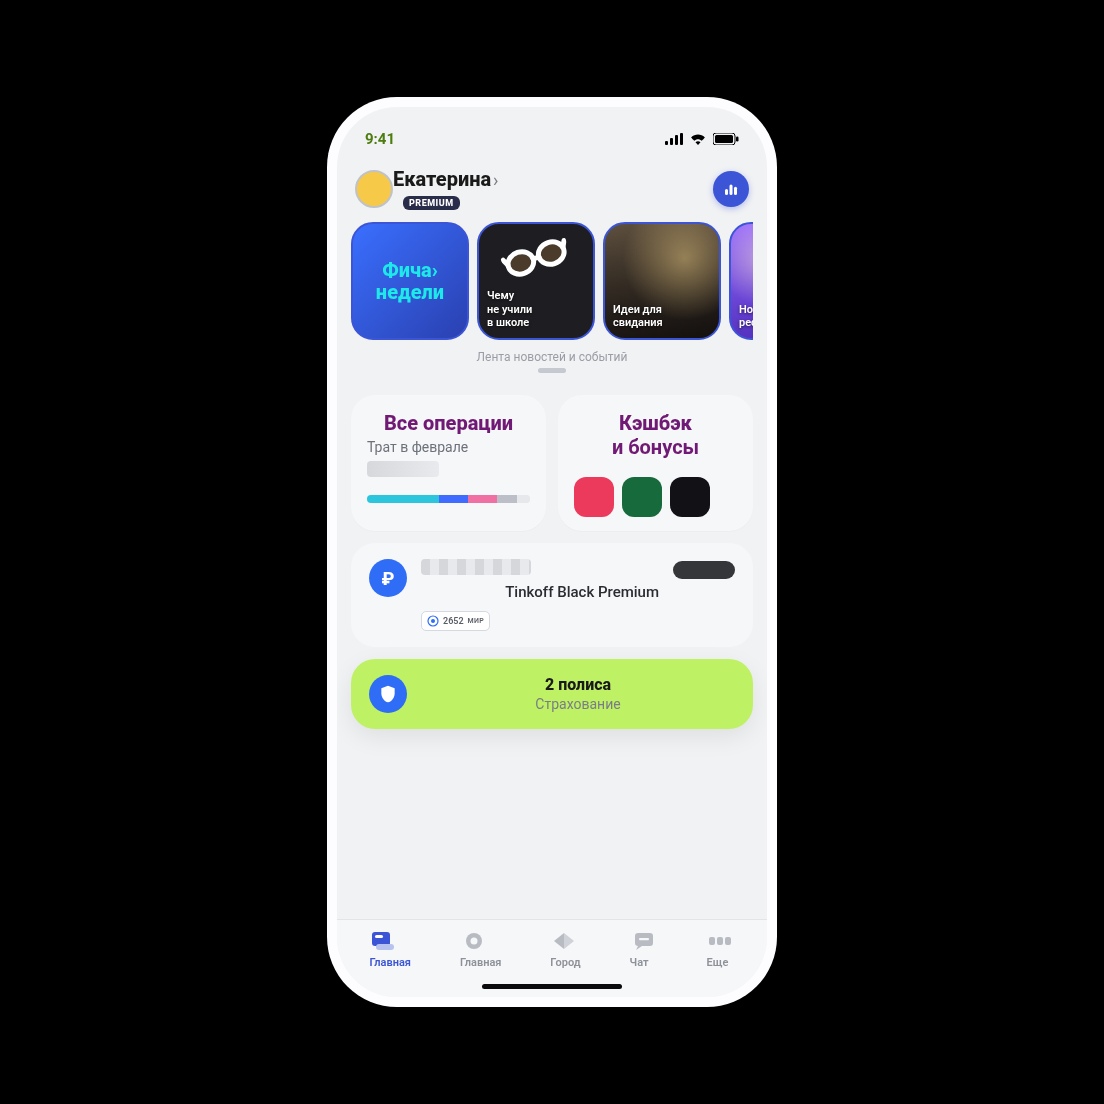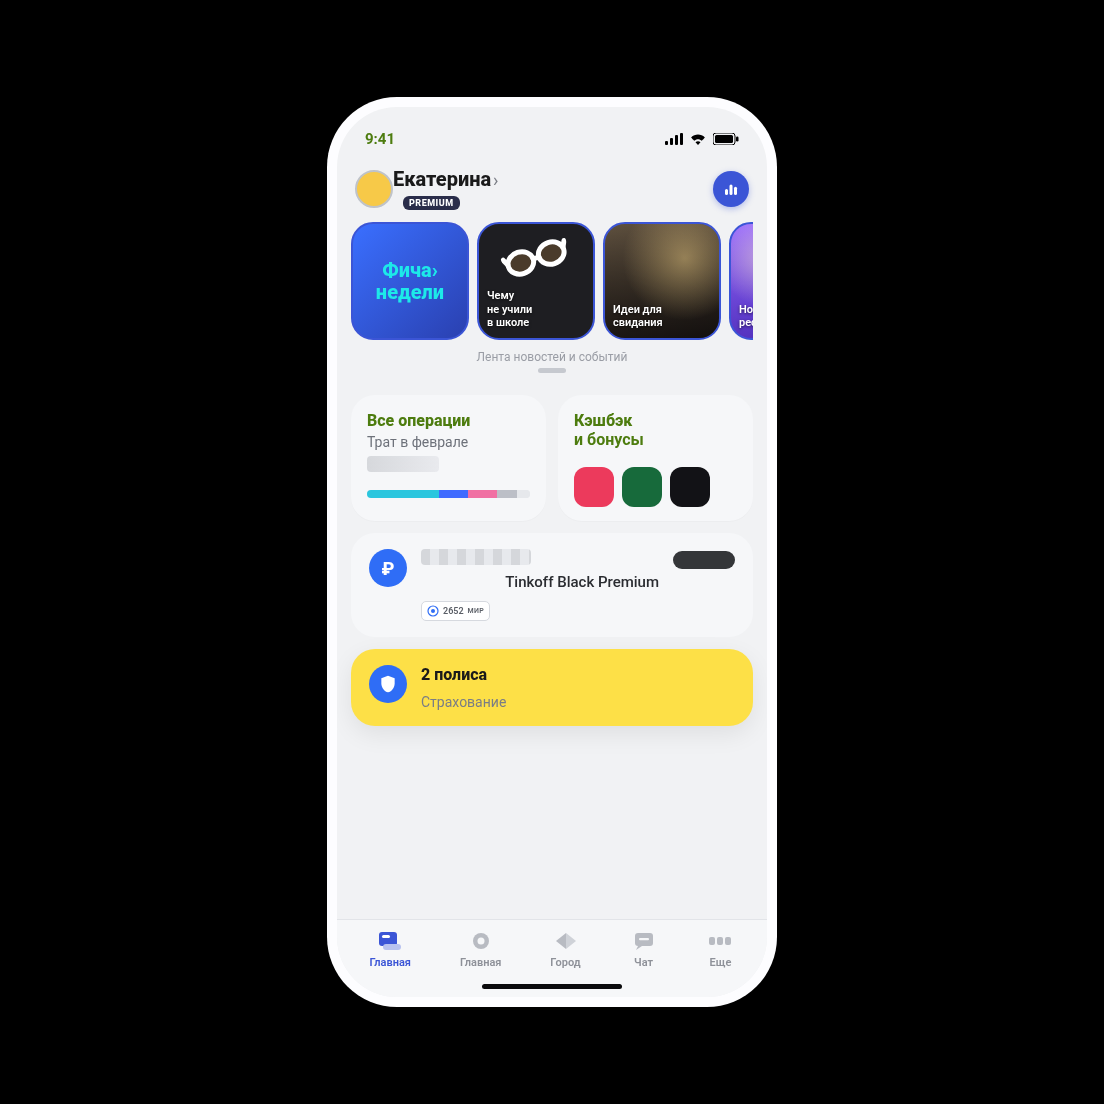--- a/index.html
+++ b/index.html
@@ -31,47 +31,47 @@
   .story.s2::before { content:""; position:absolute; inset:0; background:radial-gradient(circle at 70% 30%,rgba(255,220,140,.45),transparent 55%),linear-gradient(rgba(0,0,0,.1),rgba(0,0,0,.55)); }
   .story.s2 .st-title{ position:relative; }
   .story.s3 { flex:0 0 60px; background:linear-gradient(160deg,#9a6cff,#6b3fff); border-radius:22px 0 0 22px; }
   .story.s3::before { content:""; position:absolute; inset:0; background:radial-gradient(circle at 60% 30%,rgba(255,235,200,.5),transparent 55%),linear-gradient(rgba(0,0,0,0),rgba(0,0,0,.25)); }
   .story.s3 .st-title{ position:relative; }
   .feed-label { text-align:center; font-size:12px; color:#9a9da5; margin:4px 0 4px;}
   .feed-handle { width:28px; height:5px; background:#c6c9cf; border-radius:3px; margin:0 auto 22px;}
   
   .widget-row { display:flex; gap:12px; margin-bottom:12px;}
   .widget { flex:1; background:#f6f7f9; border-radius:24px; padding:16px 16px 14px; box-shadow:0 1px 0 rgba(0,0,0,.02);}
-  .widget .w-title { font-size:16px; font-weight:800; color:#4d7c0f; }
+  .widget .w-title { font-size:20px; font-weight:800; color:#701a75;text-align:center; }
   .widget .w-sub { font-size:14px; color:#6d717a; margin-top:4px;}
   .blur { display:inline-block; width:72px; height:16px; border-radius:4px; background:linear-gradient(90deg,#d6d8dc,#e9eaee,#d6d8dc); background-size:200% 100%; filter:blur(0.4px); margin-top:6px;}
   .spend-bar { margin-top:14px; height:8px; width:100%; border-radius:4px; overflow:hidden; background:#e6e8ec; display:flex;}
   .seg { height:100%; }
   .seg.a{flex:44;background:#2bc6de;} .seg.b{flex:18;background:#3f6bff;} .seg.c{flex:18;background:#f070a3;} .seg.d{flex:12;background:#bcbfc7;} .seg.e{flex:8;background:#e6e8ec;}
   .cashback-dots { display:flex; gap:8px; margin-top:18px; }
   .dot { width:40px; height:40px; border-radius:12px; }
   .dot.r{background:#ec3a5c;} .dot.g{background:#176a3b;} .dot.k{background:#121216;}
   
   .card { background:#f6f7f9; border-radius:24px; padding:16px 18px; margin-bottom:12px; display:flex; gap:14px; text-align:left;}
   .round-icon { width:38px; height:38px; border-radius:50%; display:flex; align-items:center; justify-content:center; flex:0 0 auto;}
   .round-icon.ruble { background:#2f6df6; color:#fff; font-weight:800; font-size:18px;}
   .round-icon.shield { background:#2f6df6; }
   .card-main { flex:1; }
   .masked { display:inline-block; width:110px; height:16px; border-radius:4px; background:repeating-linear-gradient(90deg,#d5d7db 0 9px,#e7e9ed 9px 18px);}
   .acct-name { font-size:15px; color:#2a2c31; margin-top:4px; font-weight:500;text-align:right;}
   .mini-card { display:inline-flex; align-items:center; gap:4px; margin-top:10px; background:#fff; border:1px solid #d6d9df; border-radius:5px; padding:3px 5px; font-size:9px; color:#5a5e66; font-weight:600;}
   .mini-card .chip{width:12px;height:12px;}
   .pill { width:62px; height:18px; border-radius:9px; background:#343639; align-self:flex-start; margin-top:2px;}
   
-  .card.white { background:#fde047; box-shadow:0 8px 24px rgba(0,0,0,.08);}
+  .card.white { background:#bef264; box-shadow:0 8px 24px rgba(0,0,0,.08);text-align:center;}
   .ins-title { font-size:16px; font-weight:800; color:#1a1a1a;}
-  .ins-sub { font-size:14px; color:#7a7d85; margin-top:10px;}
+  .ins-sub { font-size:14px; color:#7a7d85; margin-top:2px;}
   
   .tabbar { position:absolute; left:0; right:0; bottom:0; height:78px; background:#f6f7f9; border-top:1px solid #e2e4e8; display:flex; justify-content:space-around; align-items:flex-start; padding:10px 8px 0;}
-  .tab { display:flex; flex-direction:column; align-items:center; gap:4px; font-size:11px; color:#8e9199; font-weight:600;}
+  .tab { display:flex; flex-direction:column; align-items:flex-start; gap:4px; font-size:11px; color:#8e9199; font-weight:600;}
   .tab svg { width:28px; height:22px; }
   .tab.active { color:#3b55d6; }
   .home-ind { position:absolute; bottom:8px; left:50%; transform:translateX(-50%); width:140px; height:5px; background:#0b0b0d; border-radius:3px;}
 </style>
 </head>
 <body>
 
 <div class="phone">
 
   <div class="status-bar">

